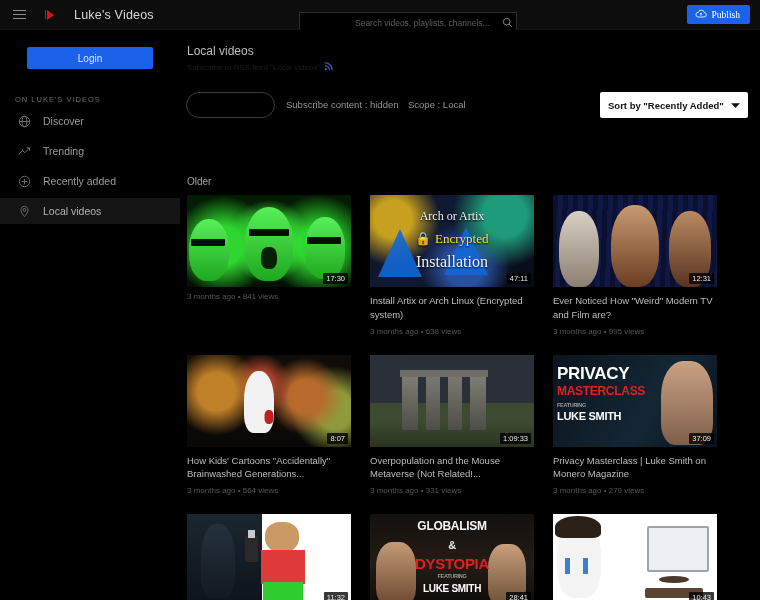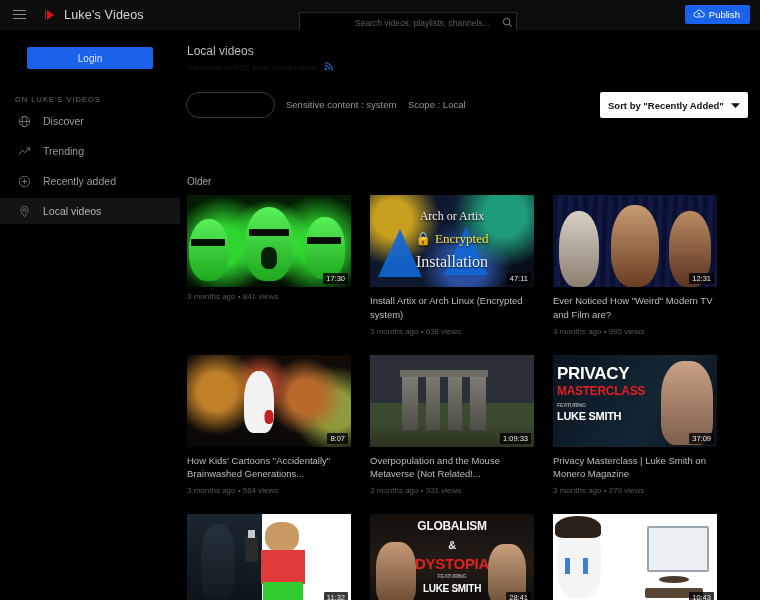--- a/index.html
+++ b/index.html
@@ -21,21 +21,21 @@
   #menu-toggle {
     width: 30px; height: 30px;
     display: flex; flex-direction: column;
     align-items: center; justify-content: center;
     gap: 3px; cursor: pointer; margin-left: 4px;
   }
   #menu-toggle span {
     display: block; width: 13px; height: 1px; background: #8d8d8d;
   }
   #brand {
-    display: flex; align-items: center; gap: 8px;
+    display: flex; align-items: center; gap: 18px;
     margin-left: 8px; cursor: pointer;
   }
   #brand-logo {
     width: 14px; height: 14px;
     display: flex; align-items: center; justify-content: center;
   }
   #brand-logo .tri {
     width: 0; height: 0;
     border-left: 7px solid #e01010;
     border-top: 5px solid transparent;
@@ -63,21 +63,21 @@
   #search-icon {
     width: 18px; display: flex; align-items: center; justify-content: center;
     cursor: pointer;
   }
   #publish-btn {
     position: absolute; right: 10px; top: 5px;
     height: 19px; padding: 0 10px 0 8px;
     background: #1a62ea; color: #fff;
     border: none; border-radius: 2px;
     font-size: 9.5px; display: flex; align-items: center; gap: 4px;
-    cursor: pointer; font-family: Liberation Sans, sans-serif;
+    cursor: pointer; font-family: Liberation Serif, serif;
   }
   
   #sidebar {
     position: absolute; top: 30px; left: 0;
     width: 180px; height: 570px;
     background: #000;
   }
   #login-btn {
     display: block; margin: 17px auto 0; width: 126px; height: 22px;
     background: #1a62ea; color: #dbe8ff; border: none; border-radius: 2px;
@@ -340,21 +340,21 @@
       <svg width="10" height="10" viewBox="0 0 14 14">
           <circle cx="2.6" cy="11.4" r="1.5" fill="#2f6fd0"></circle>
           <path d="M1.2 6.4a6.4 6.4 0 0 1 6.4 6.4" fill="none" stroke="#2f6fd0" stroke-width="1.6"></path>
           <path d="M1.2 2.4a10.4 10.4 0 0 1 10.4 10.4" fill="none" stroke="#2f6fd0" stroke-width="1.6"></path>
         </svg>
     </span>
   </div>
 
   <div id="filter-row">
     <button id="filters-pill"></button>
-    <span class="filter-text" id="sensitive-filter">Sensitive content : system</span>
+    <span class="filter-text" id="sensitive-filter">Subscribe content : hidden</span>
     <span class="filter-text" id="scope-filter">Scope : Local</span>
     <div id="sort-select">
       <span>Sort by "Recently Added"</span>
       <span>
         <svg width="9" height="7" viewBox="0 0 10 7">
             <polygon points="0,1 10,1 5,6.4" fill="#111"></polygon>
           </svg>
       </span>
     </div>
   </div>

